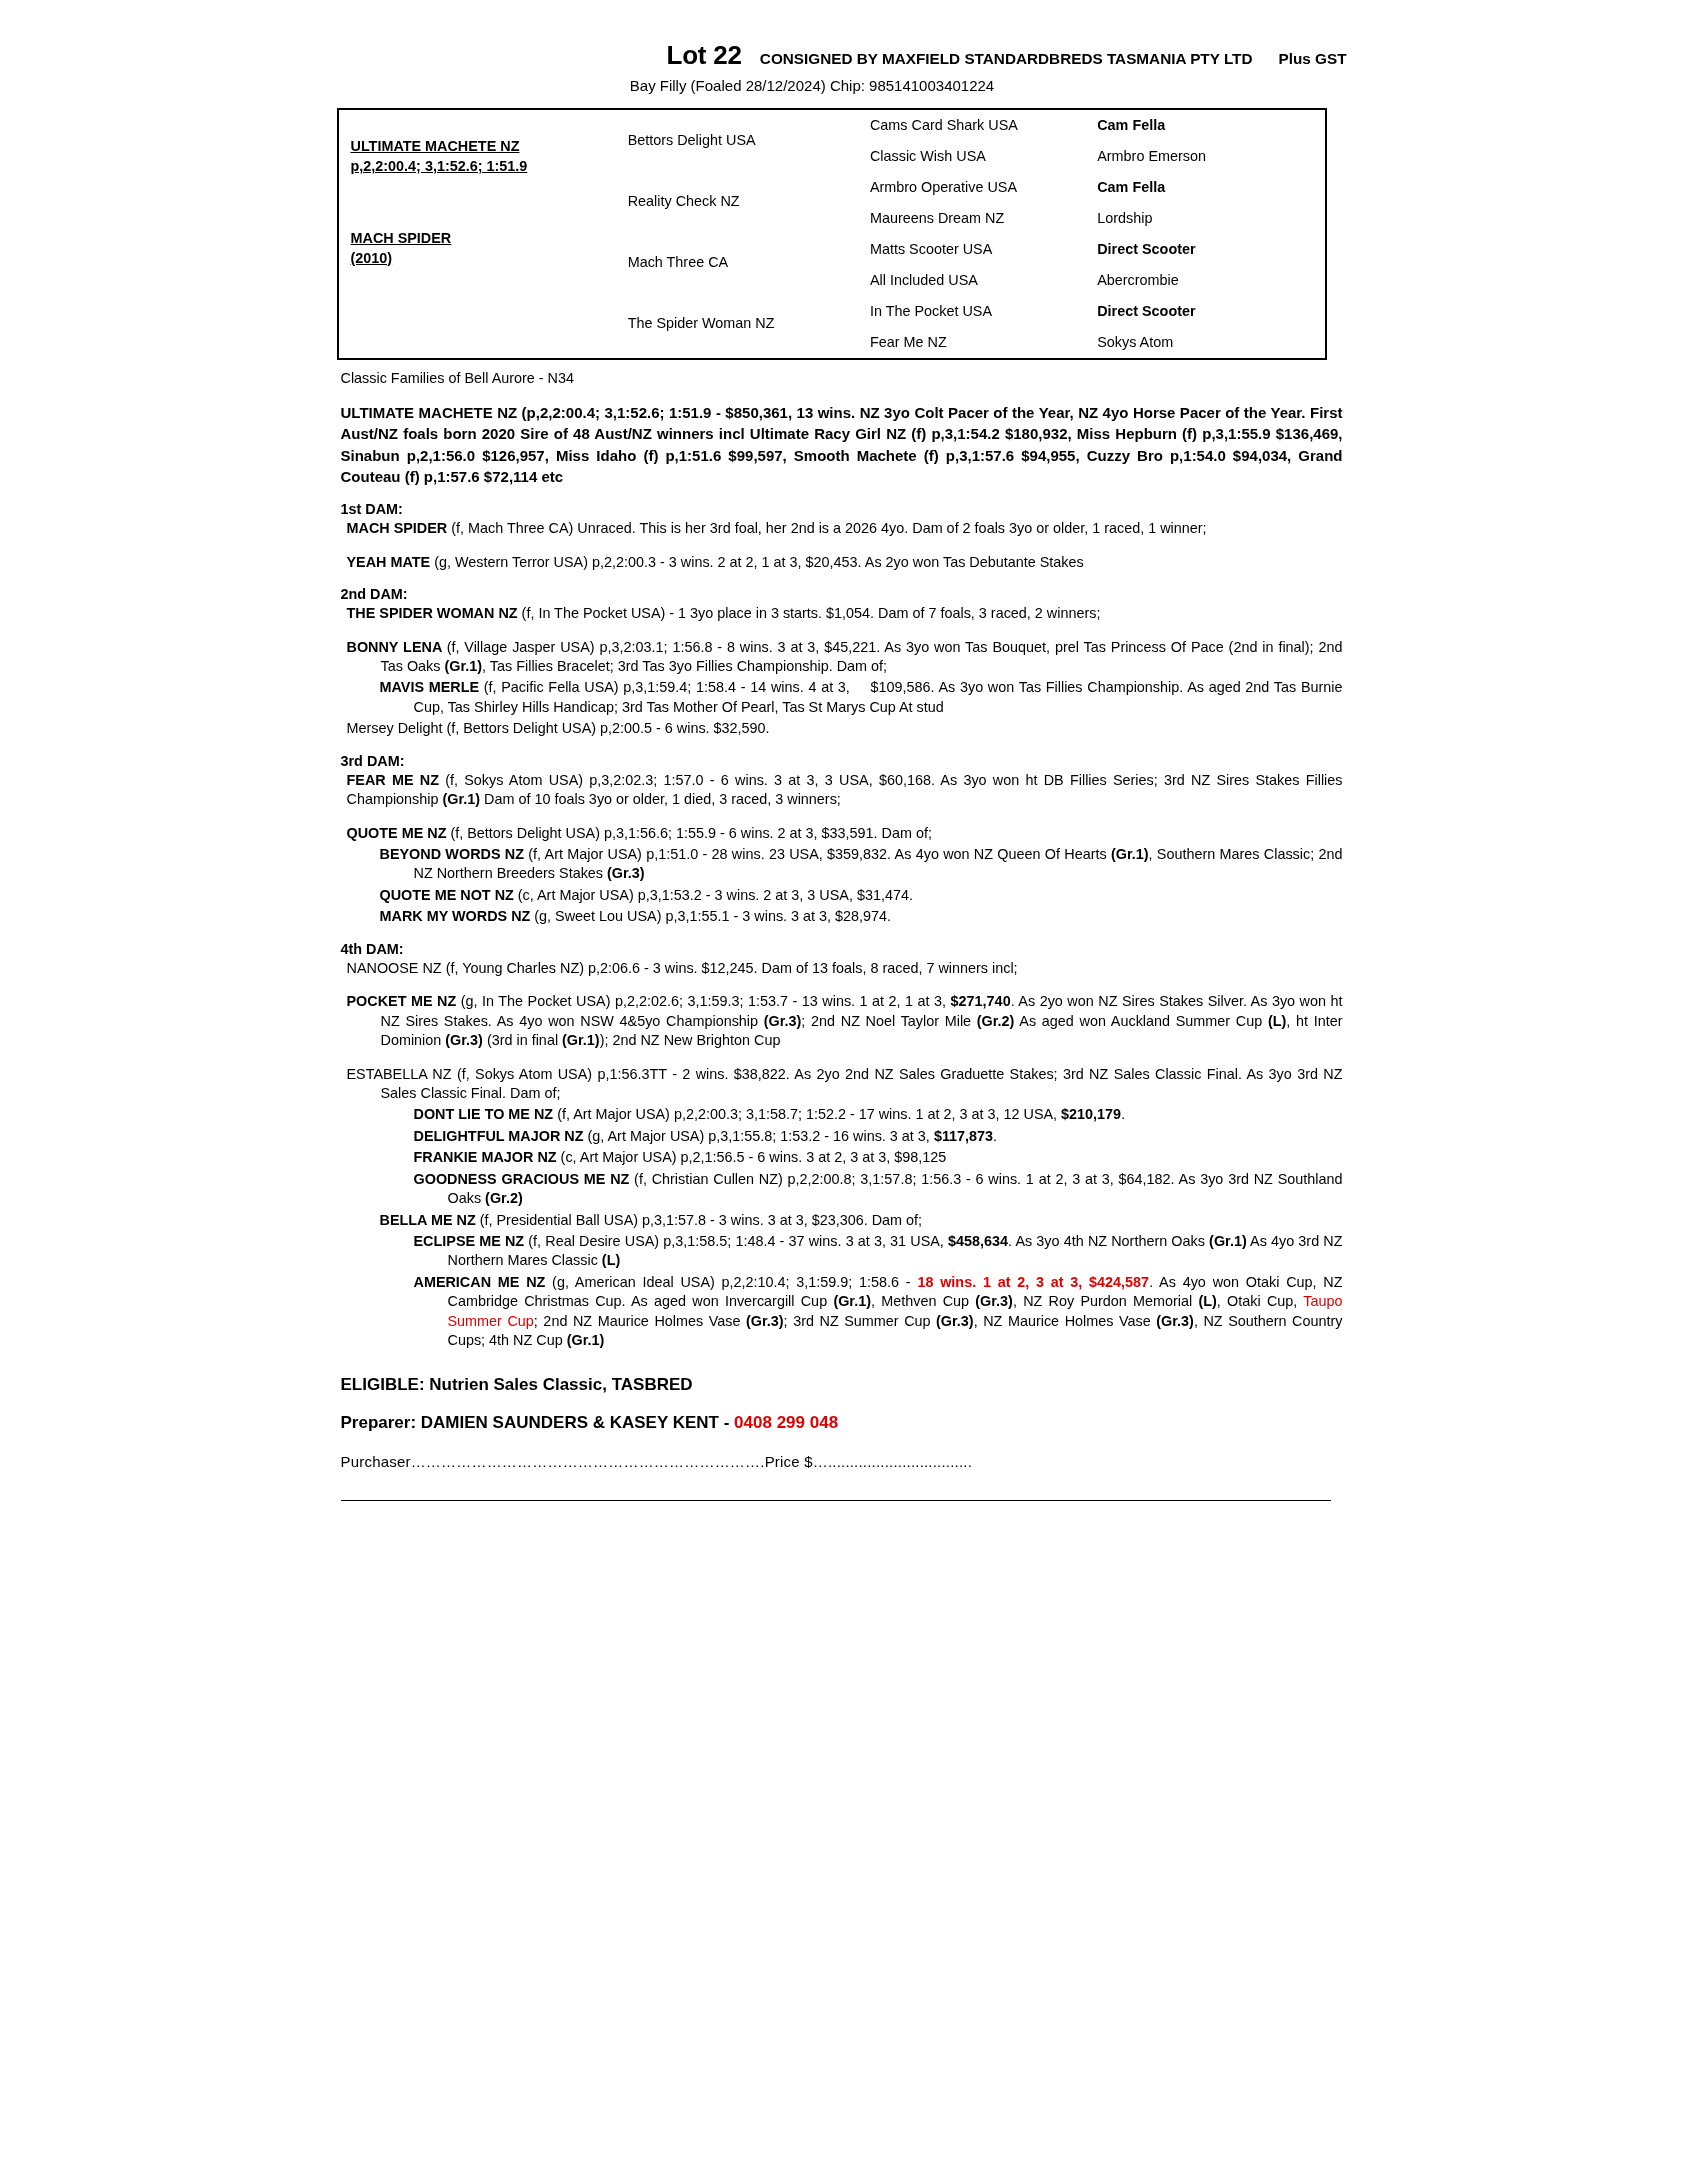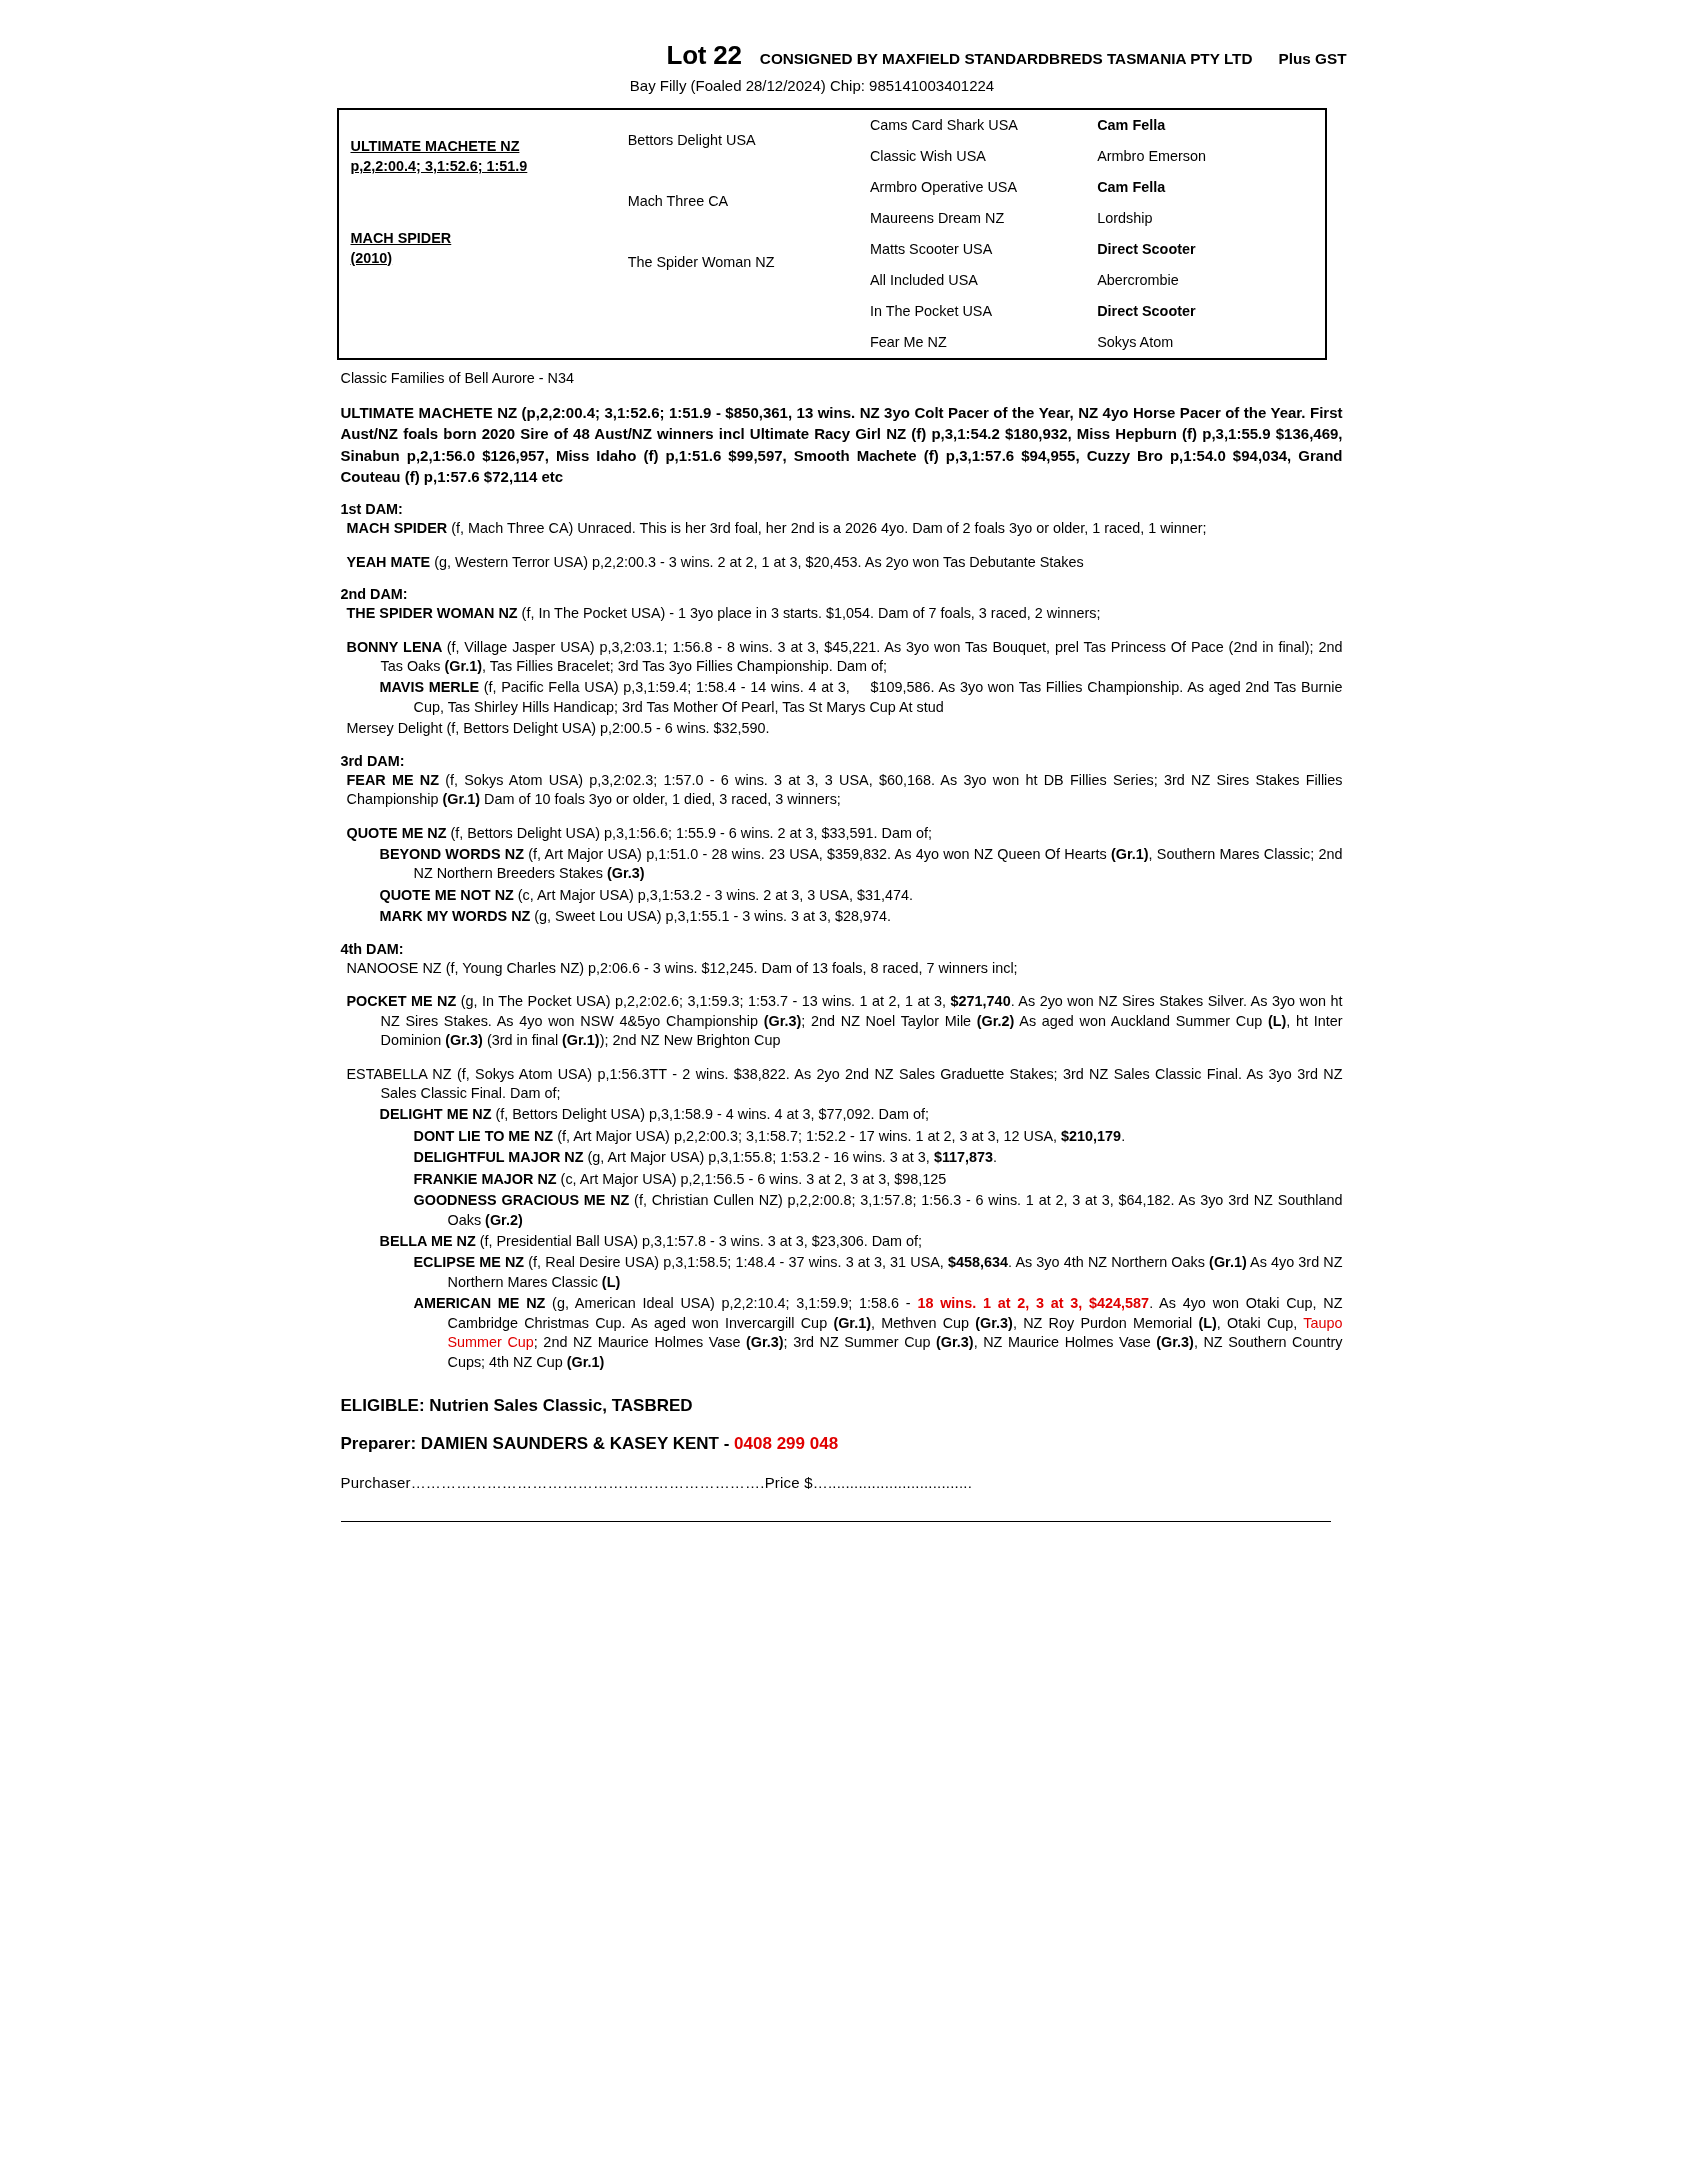--- a/index.html
+++ b/index.html
@@ -177,20 +177,21 @@
           <div class="line">p,2,2:00.4; 3,1:52.6; 1:51.9</div>
         </div>
         <div class="dam-block">
           <div class="line">MACH SPIDER</div>
           <div class="line">(2010)</div>
         </div>
       </div>
 
       <div class="ped-col col-2">
         <div class="cellrow blk1">Bettors Delight USA</div>
+        <div class="cellrow blk1">Reality Check NZ</div>
         <div class="cellrow blk1">Mach Three CA</div>
         <div class="cellrow blk1">The Spider Woman NZ</div>
       </div>
 
       <div class="ped-col col-3">
         <div class="cellrow">Cams Card Shark USA</div>
         <div class="cellrow">Classic Wish USA</div>
         <div class="cellrow">Armbro Operative USA</div>
         <div class="cellrow">Maureens Dream NZ</div>
         <div class="cellrow">Matts Scooter USA</div>
@@ -228,21 +229,20 @@
         <div class="dam-head">3rd DAM:</div>
         <div class="entry lvl0"><span style="font-weight: bold;">FEAR ME NZ </span><span>(f, Sokys Atom USA) p,3,2:02.3; 1:57.0 - 6 wins. 3 at 3, 3 USA, $60,168. As 3yo won ht DB Fillies Series; 3rd NZ Sires Stakes Fillies Championship </span><span style="font-weight: bold;">(Gr.1)</span><span> Dam of 10 foals 3yo or older, 1 died, 3 raced, 3 winners;</span></div>
         <div class="entry hang0"><span style="font-weight: bold;">QUOTE ME NZ </span><span>(f, Bettors Delight USA) p,3,1:56.6; 1:55.9 - 6 wins. 2 at 3, $33,591. Dam of;</span></div>
         <div class="entry hang1"><span style="font-weight: bold;">BEYOND WORDS NZ </span><span>(f, Art Major USA) p,1:51.0 - 28 wins. 23 USA, $359,832. As 4yo won NZ Queen Of Hearts </span><span style="font-weight: bold;">(Gr.1)</span><span>, Southern Mares Classic; 2nd NZ Northern Breeders Stakes </span><span style="font-weight: bold;">(Gr.3)</span></div>
         <div class="entry hang1"><span style="font-weight: bold;">QUOTE ME NOT NZ </span><span>(c, Art Major USA) p,3,1:53.2 - 3 wins. 2 at 3, 3 USA, $31,474.</span></div>
         <div class="entry hang1"><span style="font-weight: bold;">MARK MY WORDS NZ </span><span>(g, Sweet Lou USA) p,3,1:55.1 - 3 wins. 3 at 3, $28,974.</span></div>
         <div class="dam-head">4th DAM:</div>
         <div class="entry lvl0"><span>NANOOSE NZ (f, Young Charles NZ) p,2:06.6 - 3 wins. $12,245. Dam of 13 foals, 8 raced, 7 winners incl;</span></div>
         <div class="entry hang0"><span style="font-weight: bold;">POCKET ME NZ </span><span>(g, In The Pocket USA) p,2,2:02.6; 3,1:59.3; 1:53.7 - 13 wins. 1 at 2, 1 at 3, </span><span style="font-weight: bold;">$271,740</span><span>. As 2yo won NZ Sires Stakes Silver. As 3yo won ht NZ Sires Stakes. As 4yo won NSW 4&amp;5yo Championship </span><span style="font-weight: bold;">(Gr.3)</span><span>; 2nd NZ Noel Taylor Mile </span><span style="font-weight: bold;">(Gr.2)</span><span> As aged won Auckland Summer Cup </span><span style="font-weight: bold;">(L)</span><span>, ht Inter Dominion </span><span style="font-weight: bold;">(Gr.3)</span><span> (3rd in final </span><span style="font-weight: bold;">(Gr.1)</span><span>); 2nd NZ New Brighton Cup</span></div>
         <div class="entry hang0"><span style="font-weight: normal;">ESTABELLA NZ </span><span>(f, Sokys Atom USA) p,1:56.3TT - 2 wins. $38,822. As 2yo 2nd NZ Sales Graduette Stakes; 3rd NZ Sales Classic Final. As 3yo 3rd NZ Sales Classic Final. Dam of;</span></div>
-        <div class="entry hang1"><span style="font-weight: bold;">DELIGHT ME NZ </span><span>(f, Bettors Delight USA) p,3,1:58.9 - 4 wins. 4 at 3, $77,092. Dam of;</span></div>
         <div class="entry hang2"><span style="font-weight: bold;">DONT LIE TO ME NZ </span><span>(f, Art Major USA) p,2,2:00.3; 3,1:58.7; 1:52.2 - 17 wins. 1 at 2, 3 at 3, 12 USA, </span><span style="font-weight: bold;">$210,179</span><span>.</span></div>
         <div class="entry hang2"><span style="font-weight: bold;">DELIGHTFUL MAJOR NZ </span><span>(g, Art Major USA) p,3,1:55.8; 1:53.2 - 16 wins. 3 at 3, </span><span style="font-weight: bold;">$117,873</span><span>.</span></div>
         <div class="entry hang2"><span style="font-weight: bold;">FRANKIE MAJOR NZ </span><span>(c, Art Major USA) p,2,1:56.5 - 6 wins. 3 at 2, 3 at 3, $98,125</span></div>
         <div class="entry hang2"><span style="font-weight: bold;">GOODNESS GRACIOUS ME NZ </span><span>(f, Christian Cullen NZ) p,2,2:00.8; 3,1:57.8; 1:56.3 - 6 wins. 1 at 2, 3 at 3, $64,182. As 3yo 3rd NZ Southland Oaks </span><span style="font-weight: bold;">(Gr.2)</span></div>
         <div class="entry hang1"><span style="font-weight: bold;">BELLA ME NZ </span><span>(f, Presidential Ball USA) p,3,1:57.8 - 3 wins. 3 at 3, $23,306. Dam of;</span></div>
         <div class="entry hang2"><span style="font-weight: bold;">ECLIPSE ME NZ </span><span>(f, Real Desire USA) p,3,1:58.5; 1:48.4 - 37 wins. 3 at 3, 31 USA, </span><span style="font-weight: bold;">$458,634</span><span>. As 3yo 4th NZ Northern Oaks </span><span style="font-weight: bold;">(Gr.1)</span><span> As 4yo 3rd NZ Northern Mares Classic </span><span style="font-weight: bold;">(L)</span></div>
         <div class="entry hang2"><span style="font-weight: bold;">AMERICAN ME NZ </span><span>(g, American Ideal USA) p,2,2:10.4; 3,1:59.9; 1:58.6 - </span><span class="red" style="font-weight: bold;">18 wins. 1 at 2, 3 at 3,  $424,587</span><span>. As 4yo won Otaki Cup, NZ Cambridge Christmas Cup. As aged won Invercargill Cup </span><span style="font-weight: bold;">(Gr.1)</span><span>, Methven Cup </span><span style="font-weight: bold;">(Gr.3)</span><span>, NZ Roy Purdon Memorial </span><span style="font-weight: bold;">(L)</span><span>, Otaki Cup, </span><span class="red">Taupo Summer Cup</span><span>; 2nd NZ Maurice Holmes Vase </span><span style="font-weight: bold;">(Gr.3)</span><span>; 3rd NZ Summer Cup </span><span style="font-weight: bold;">(Gr.3)</span><span>, NZ Maurice Holmes Vase </span><span style="font-weight: bold;">(Gr.3)</span><span>, NZ Southern Country Cups; 4th NZ Cup </span><span style="font-weight: bold;">(Gr.1)</span></div>
       </div>
 
     <div class="eligible">ELIGIBLE: Nutrien Sales Classic, TASBRED</div>

